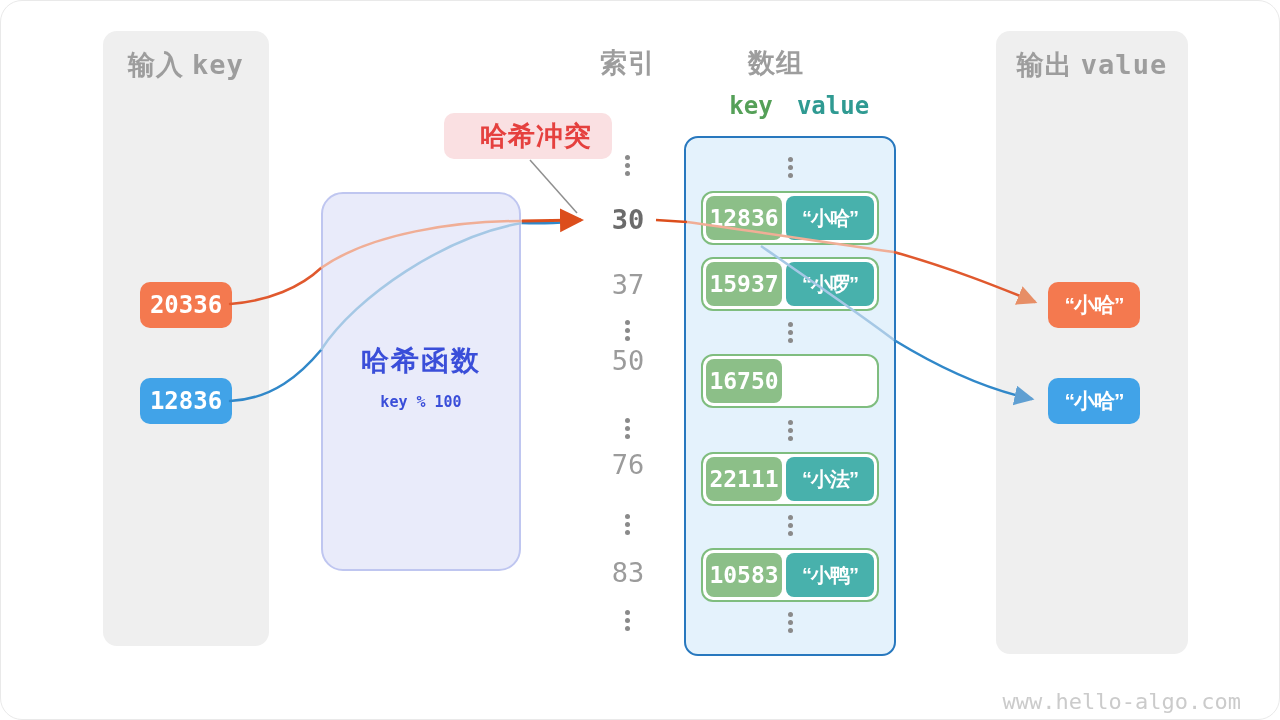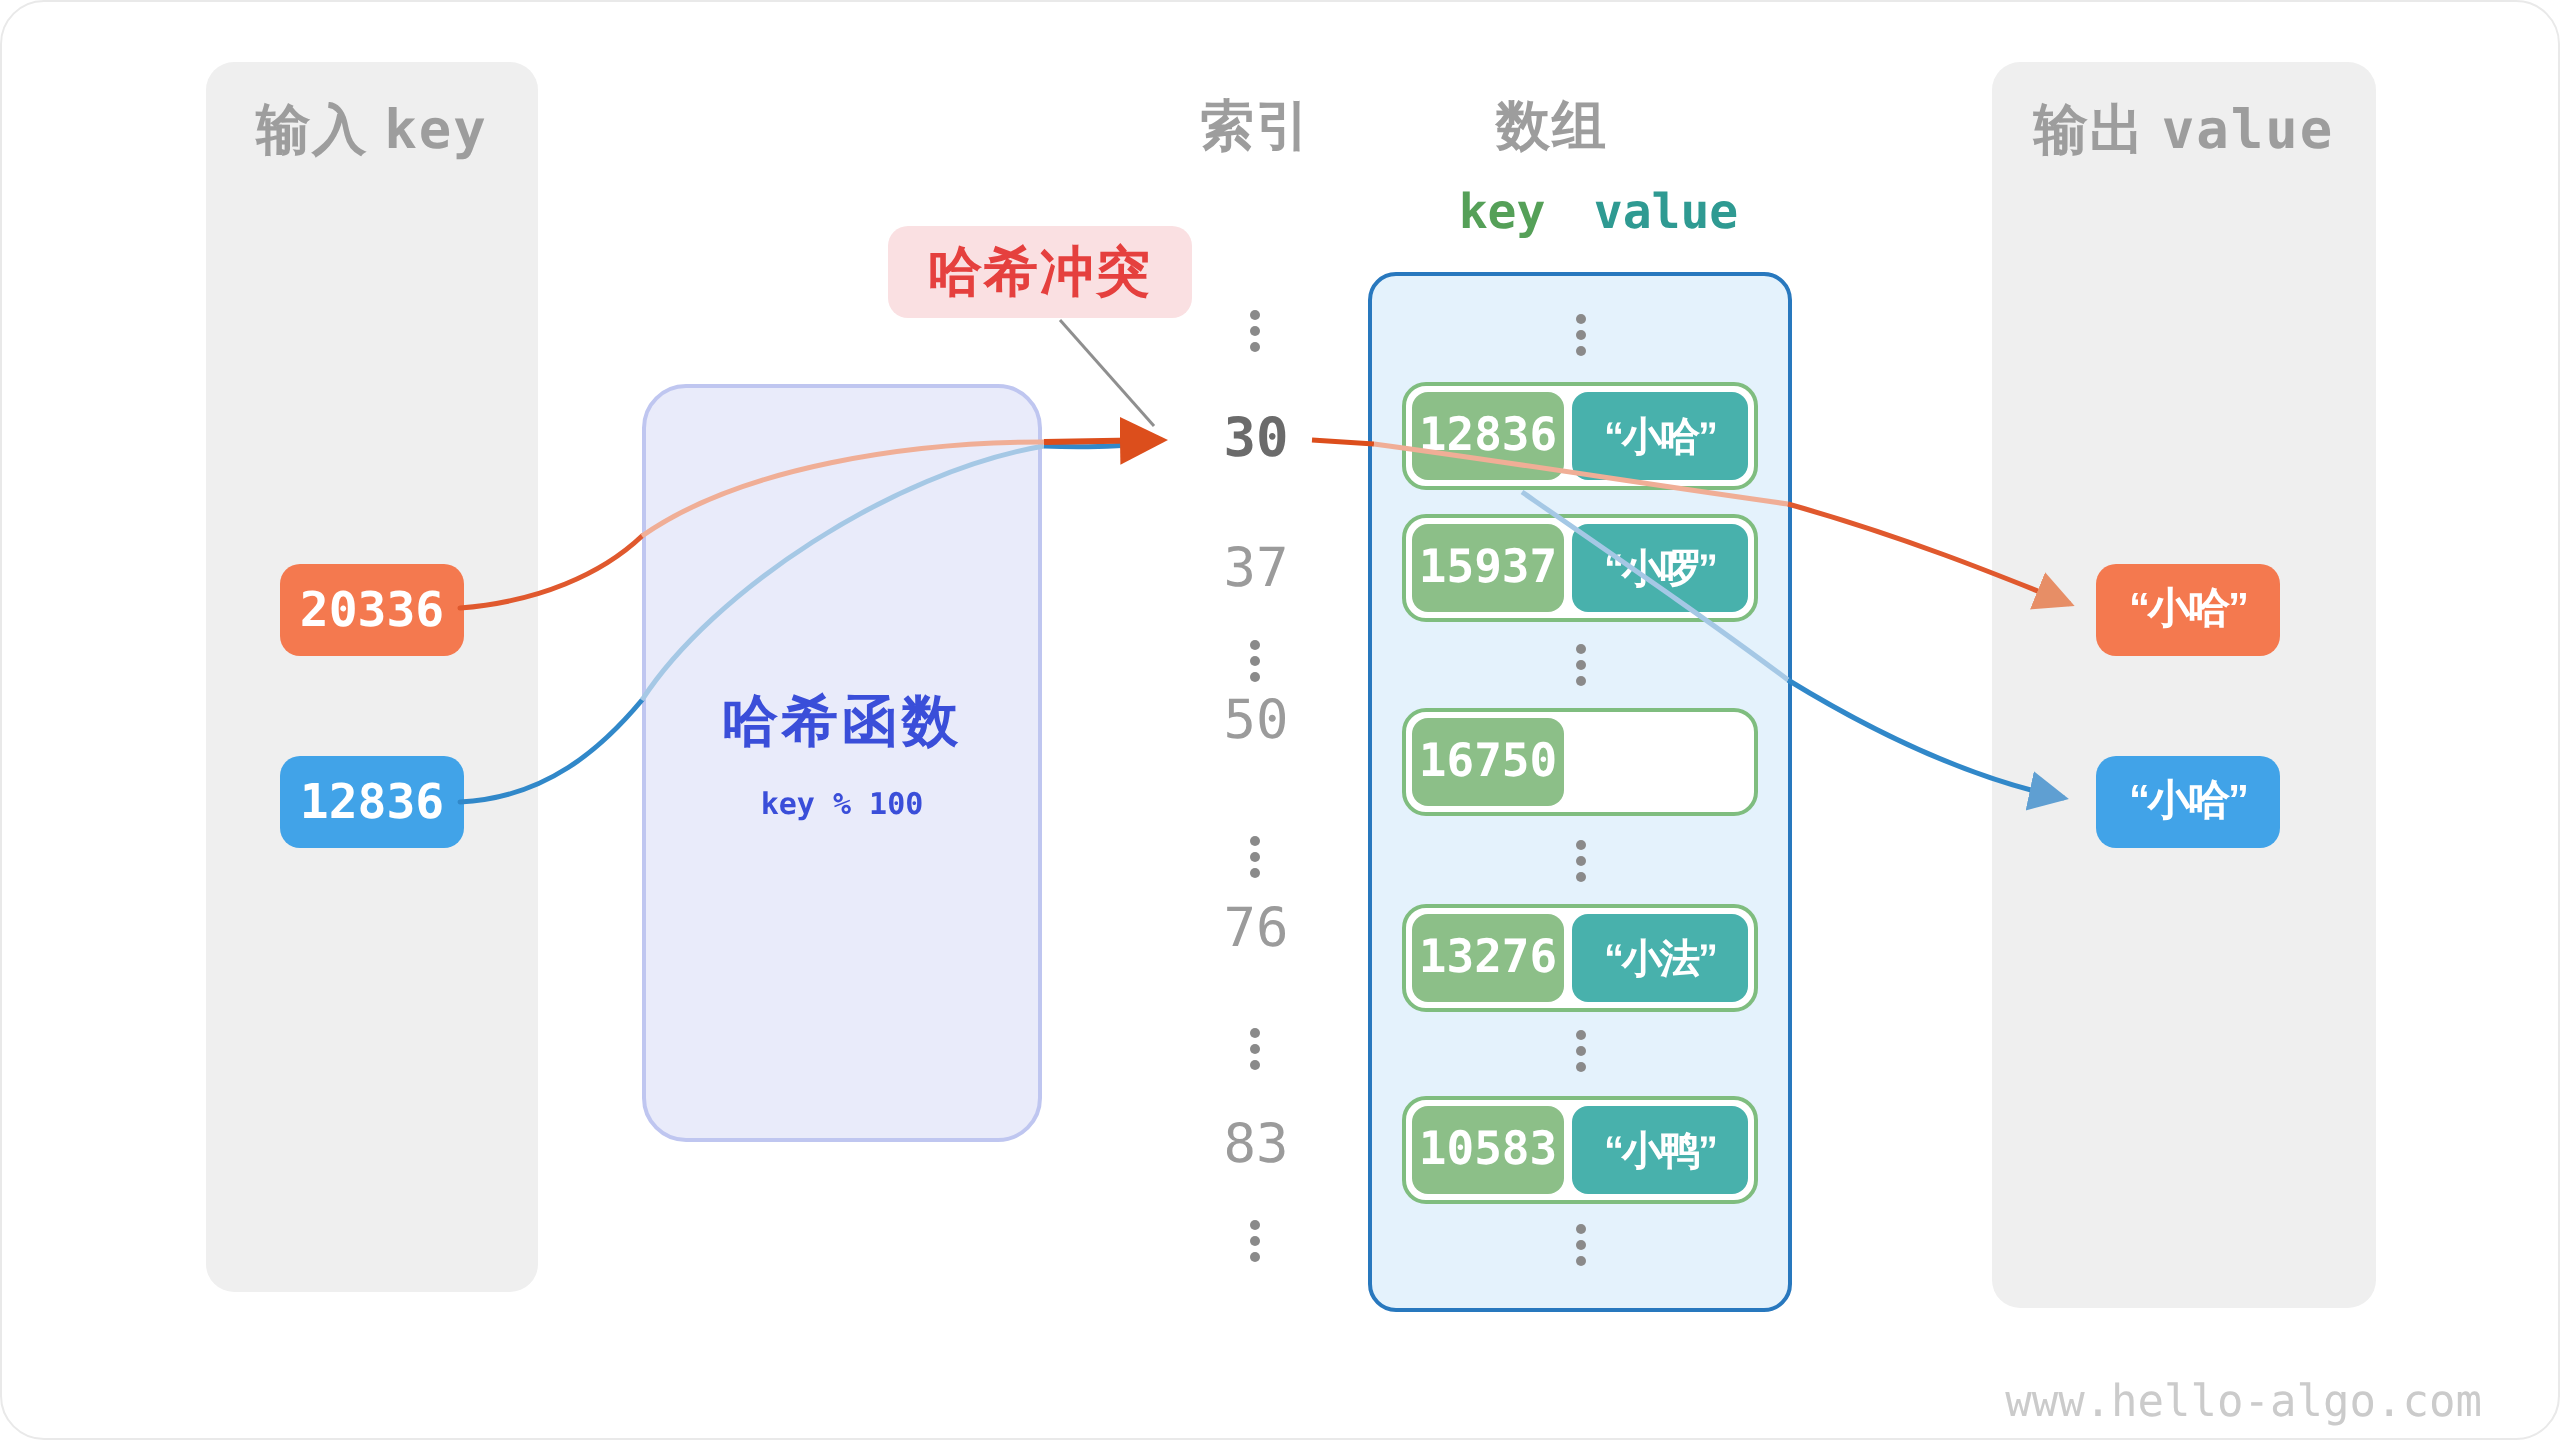--- a/index.html
+++ b/index.html
@@ -25,21 +25,21 @@
   .hashbox{position:absolute;left:320px;top:191px;width:200px;height:379px;
            background:#e9ebfa;border:2px solid #bfc6f0;border-radius:22px;box-sizing:border-box;}
   .hash-title{position:absolute;left:320px;top:341px;width:200px;text-align:center;
               font-size:28px;font-weight:600;color:#3a4ed9;letter-spacing:2px;}
   .hash-formula{position:absolute;left:320px;top:392px;width:200px;text-align:center;
                 font-size:15px;font-weight:600;color:#3a4ed9;}
 
   
   .collision{position:absolute;left:443px;top:112px;width:152px;height:46px;
              background:#fae0e2;border-radius:10px;text-align:center;line-height:46px;
-             font-size:27px;font-weight:800;color:#e5403e;letter-spacing:1px;}
+             font-size:27px;font-weight:800;color:#e5403e;letter-spacing:1px;padding-left:16px;}
 
   
   .col-header{position:absolute;font-size:27px;font-weight:700;color:#9d9d9d;letter-spacing:1px;}
   .kv-header{position:absolute;top:91px;font-size:24px;font-weight:600;}
 
   
   .idx{position:absolute;left:595px;width:64px;text-align:center;
        font-family:"DejaVu Sans Mono","Liberation Mono",monospace;
        font-size:27px;line-height:32px;color:#9b9b9b;}
   .idx.hl{color:#6b6b6b;font-weight:700;}
@@ -123,21 +123,21 @@
 
     <span class="vdots" style="left:102px;top:184px;"></span>
 
     <div class="pair" style="top:216px;">
       <div class="kcell">16750</div>
     </div>
 
     <span class="vdots" style="left:102px;top:282px;"></span>
 
     <div class="pair" style="top:314px;">
-      <div class="kcell">13276</div>
+      <div class="kcell">22111</div>
       <div class="vcell">“小法”</div>
     </div>
 
     <span class="vdots" style="left:102px;top:377px;"></span>
 
     <div class="pair" style="top:410px;">
       <div class="kcell">10583</div>
       <div class="vcell">“小鸭”</div>
     </div>
 

